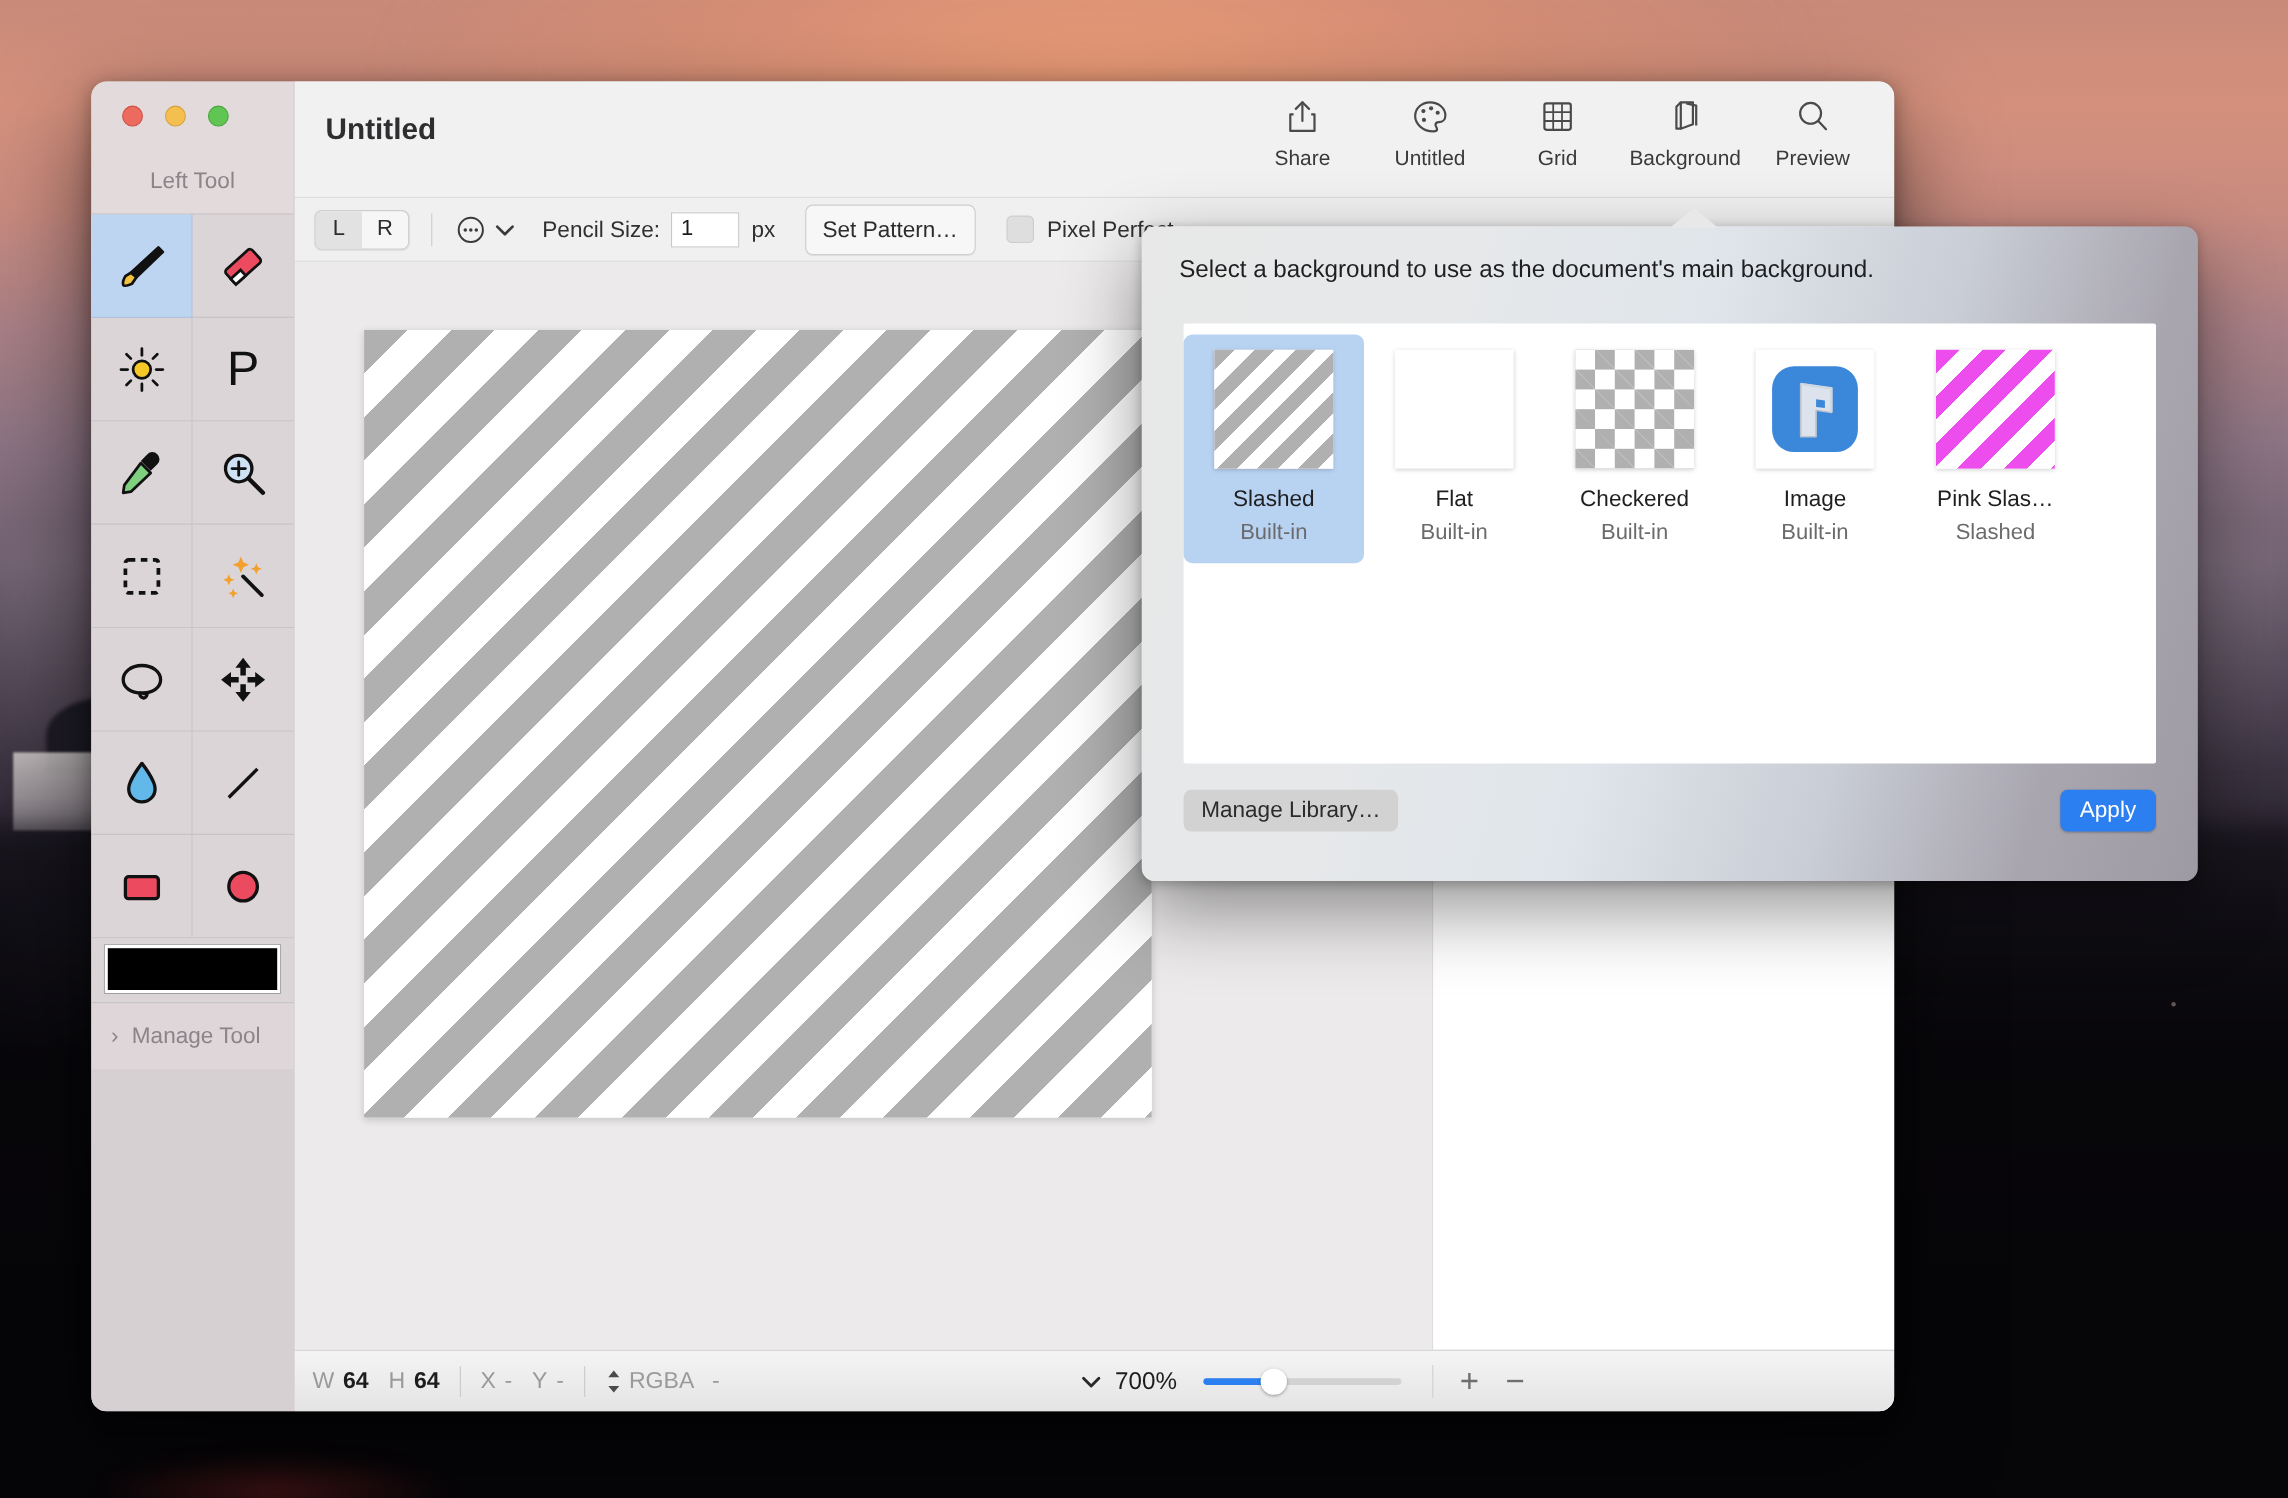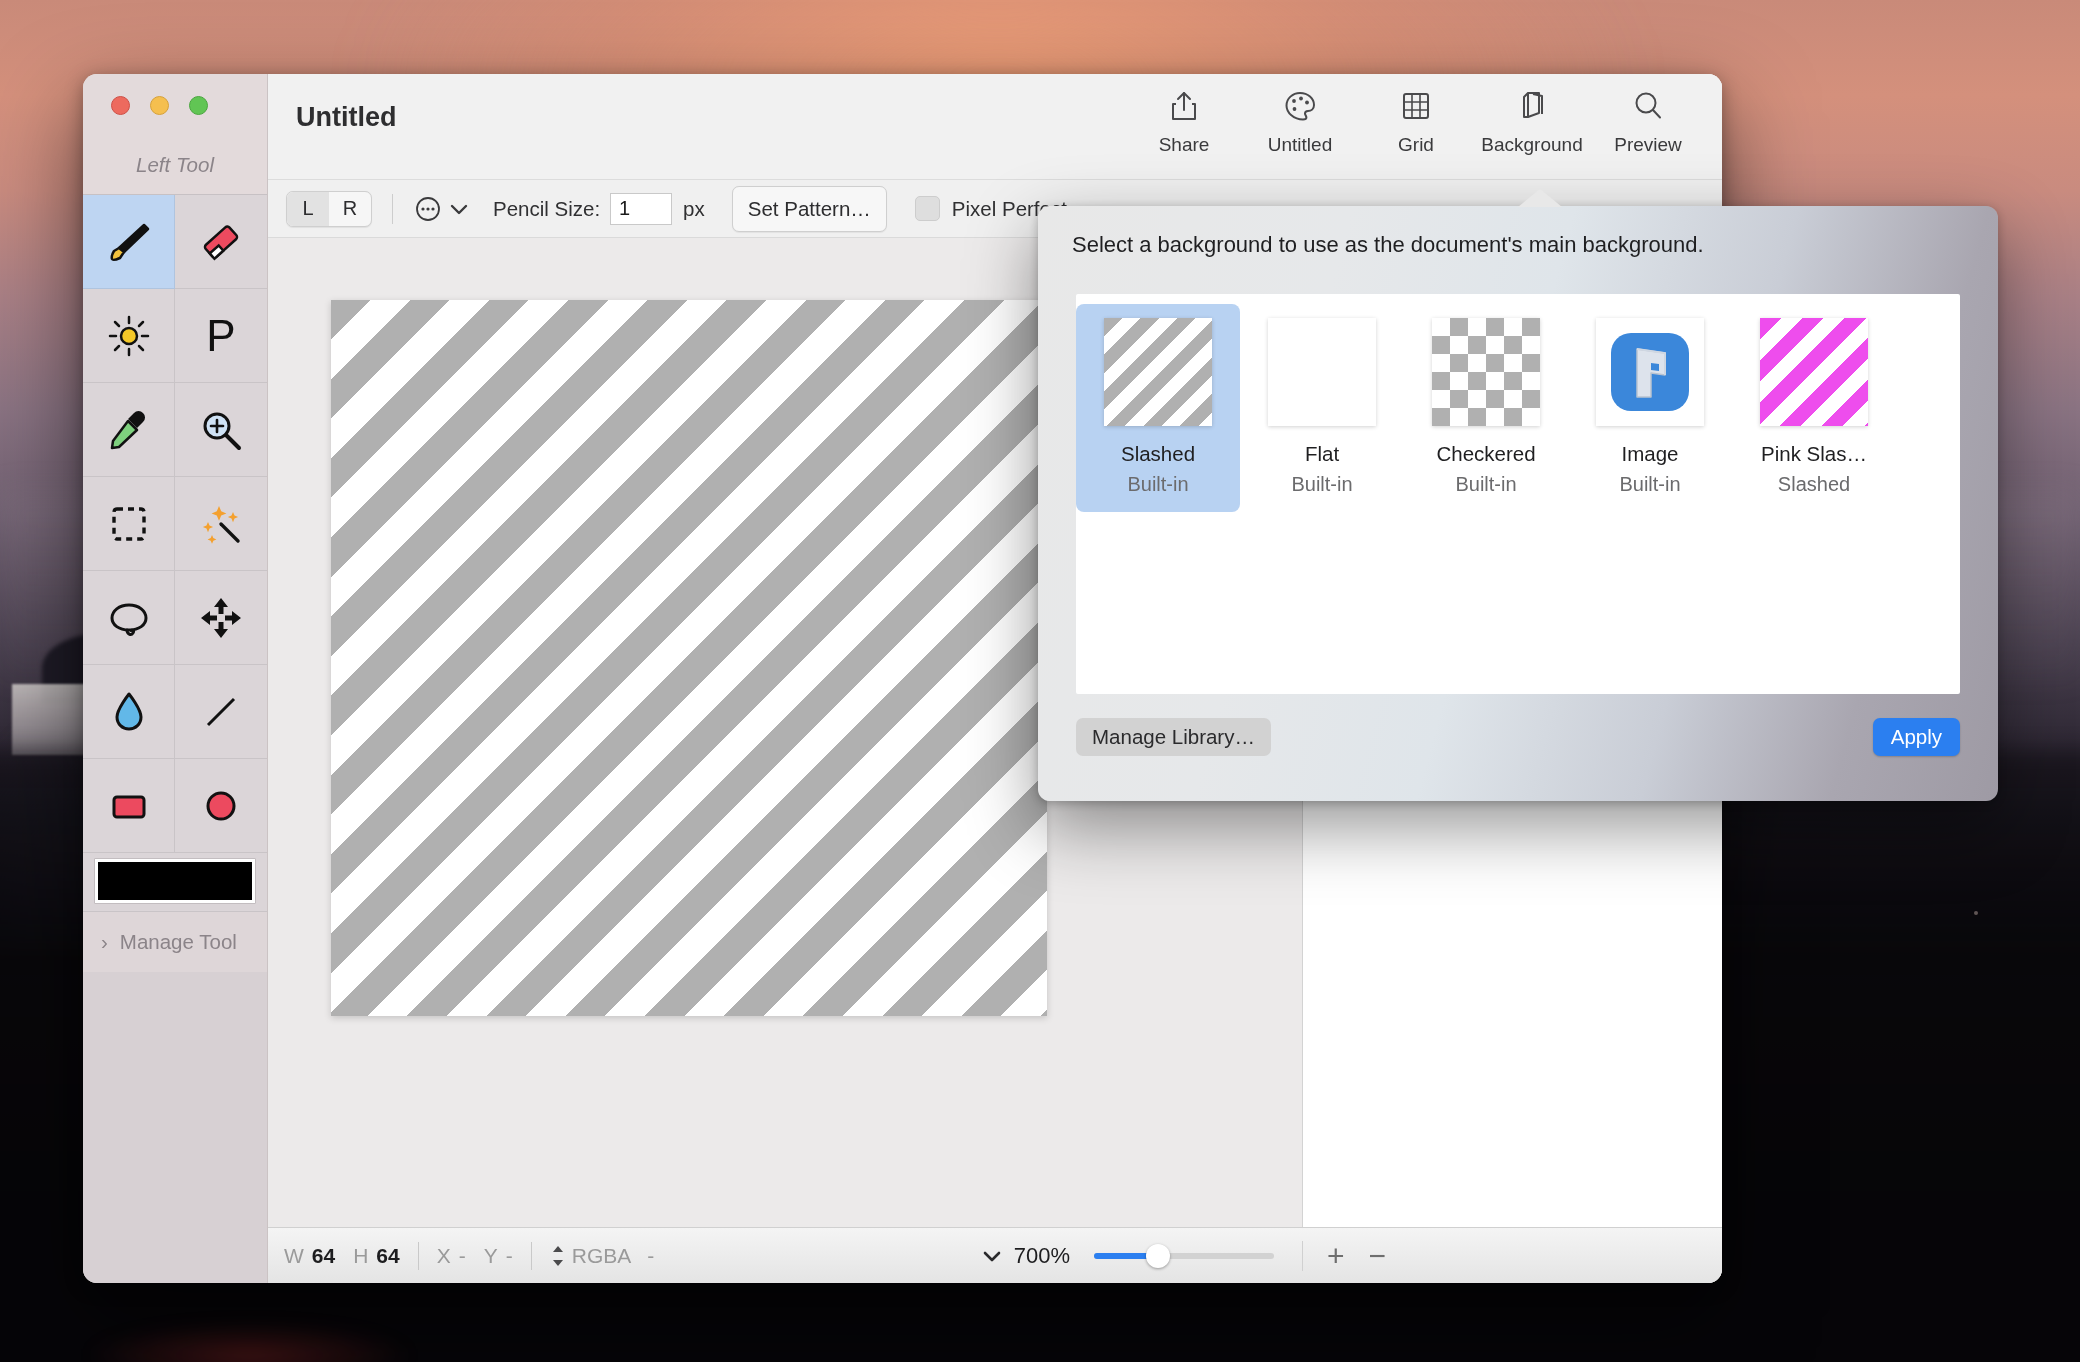--- a/index.html
+++ b/index.html
@@ -101,21 +101,21 @@
     height: 62px; display: flex; align-items: center;
     padding-left: 28px; gap: 20px;
   }
   .light { width: 19px; height: 19px; border-radius: 50%; }
   .light.r { background:#ed6a5e; border:.5px solid #ce4f46; }
   .light.y { background:#f5bf4f; border:.5px solid #d6a13a; }
   .light.g { background:#61c554; border:.5px solid #4aa63f; }
 
   #left-tool-label {
     height: 58px; display:flex; align-items:center; justify-content:center;
-    font-size: 20.5px; color:#8b8489;font-style:italic;
+    font-size: 20.5px; color:#8b8489;
   }
   #tool-grid {
     display: grid; grid-template-columns: 1fr 1fr;
     border-top: 1px solid rgba(0,0,0,.09);
     background: rgba(214,209,213,.55);
   }
   .tool {
     height: 94px; display:flex; align-items:center; justify-content:center;
     border-right: 1px solid rgba(0,0,0,.08);
     border-bottom: 1px solid rgba(0,0,0,.08);

